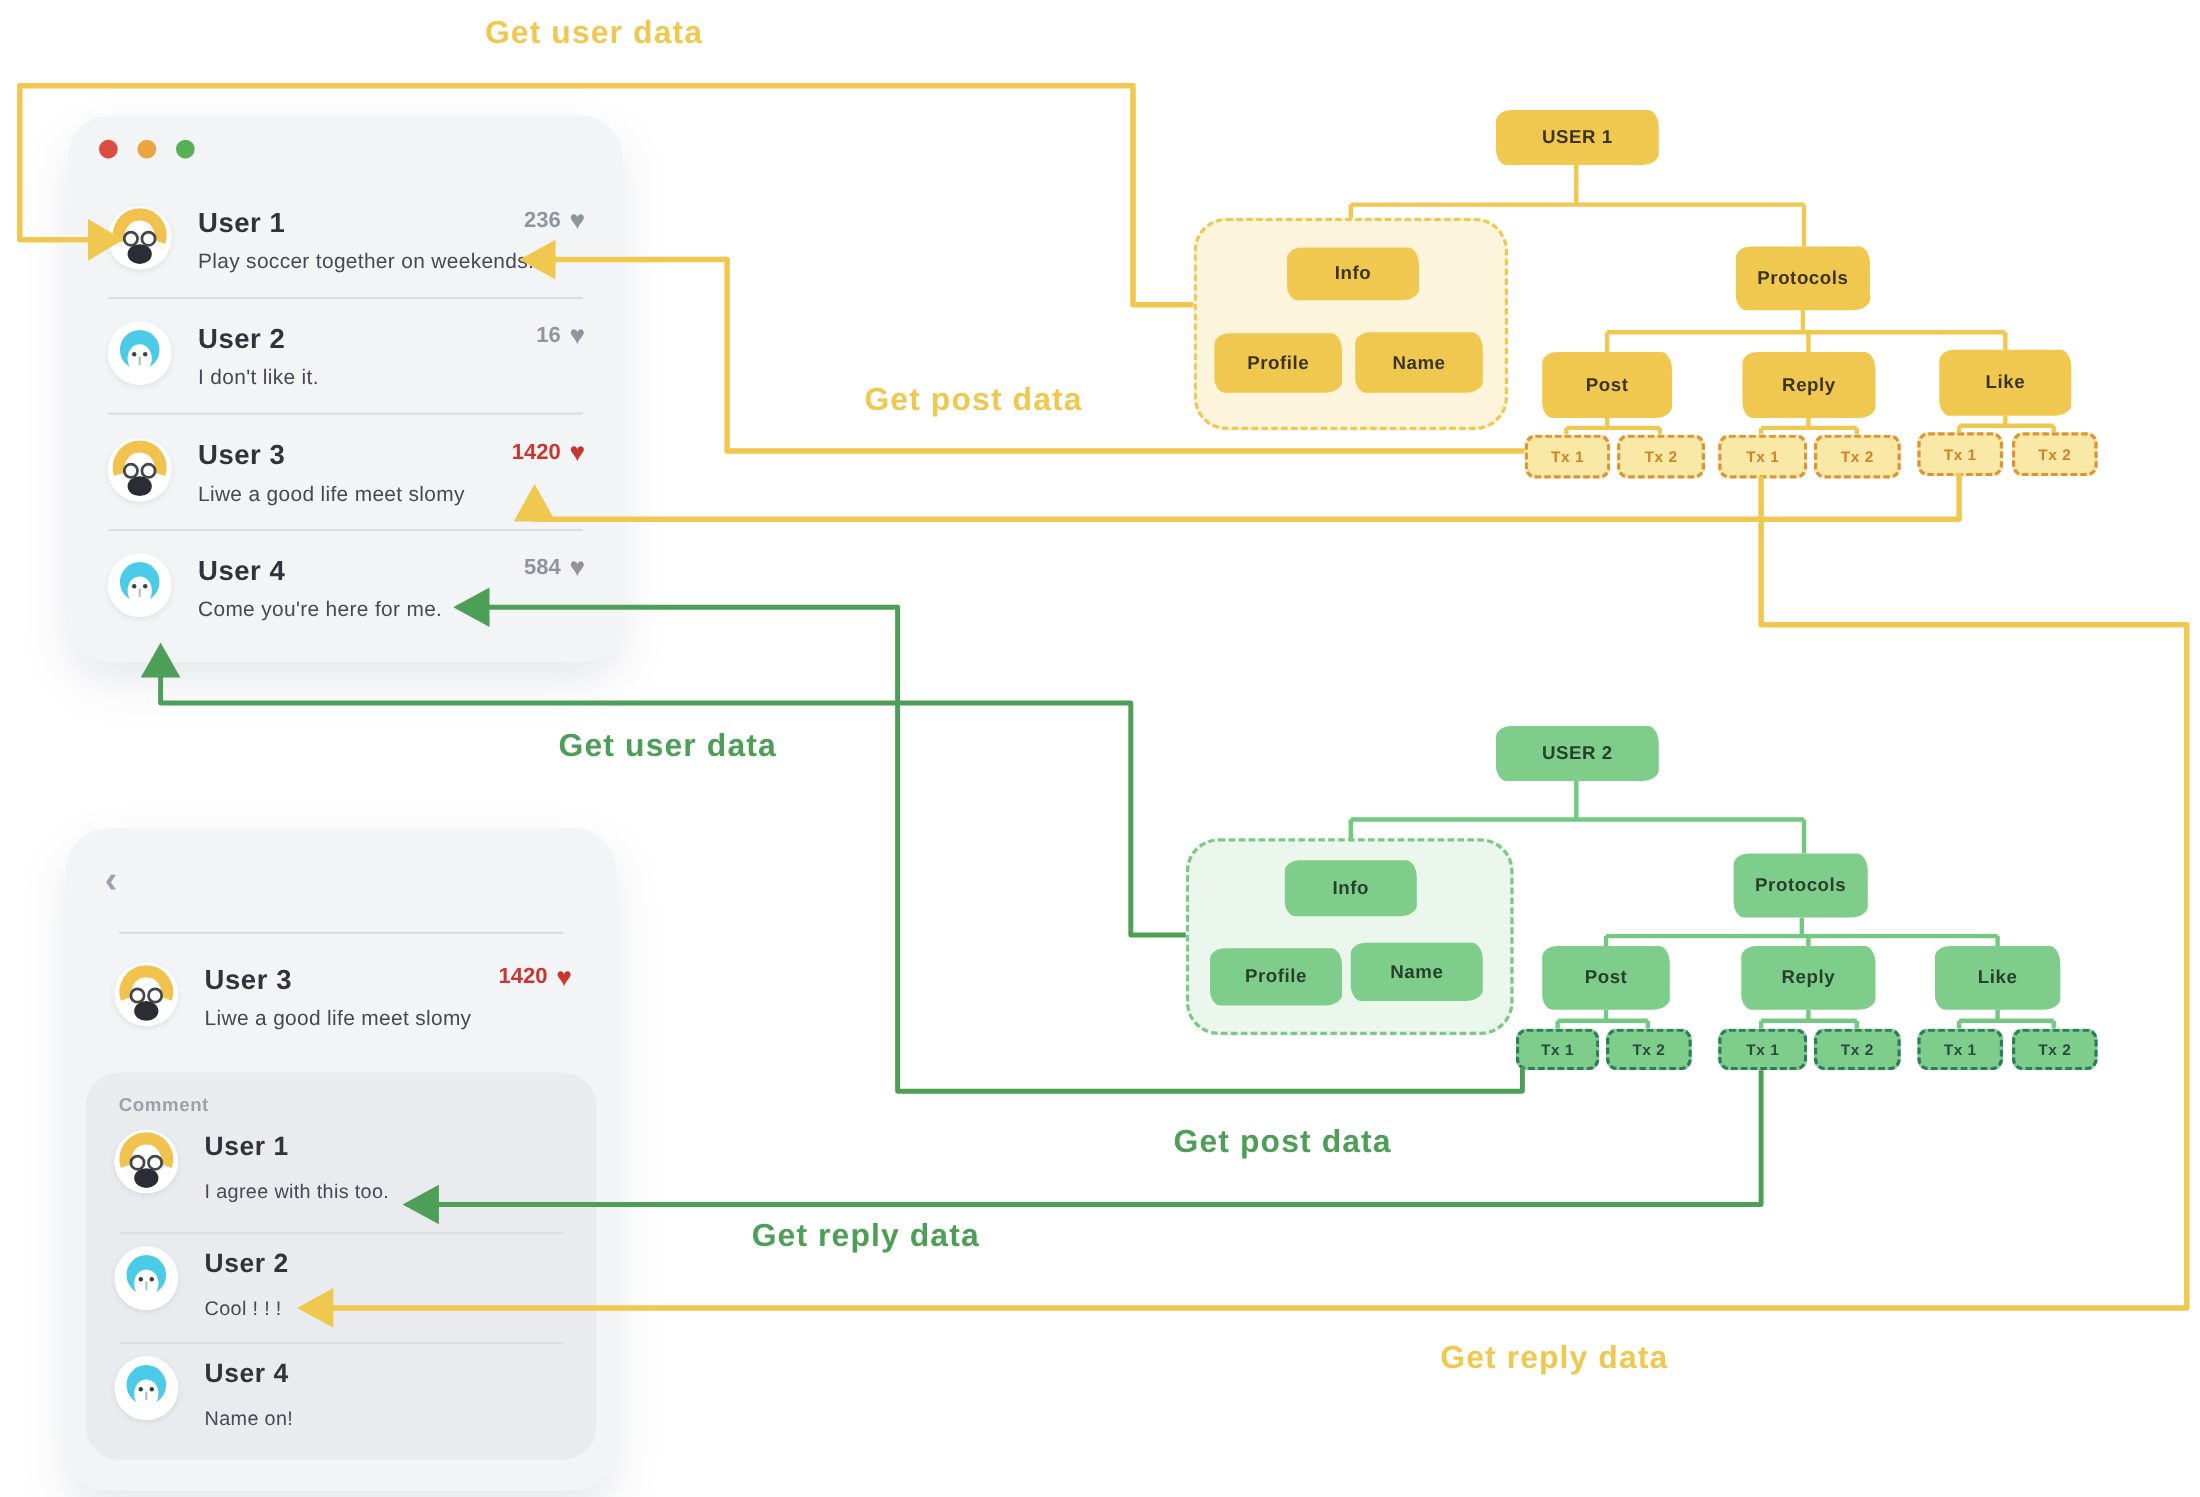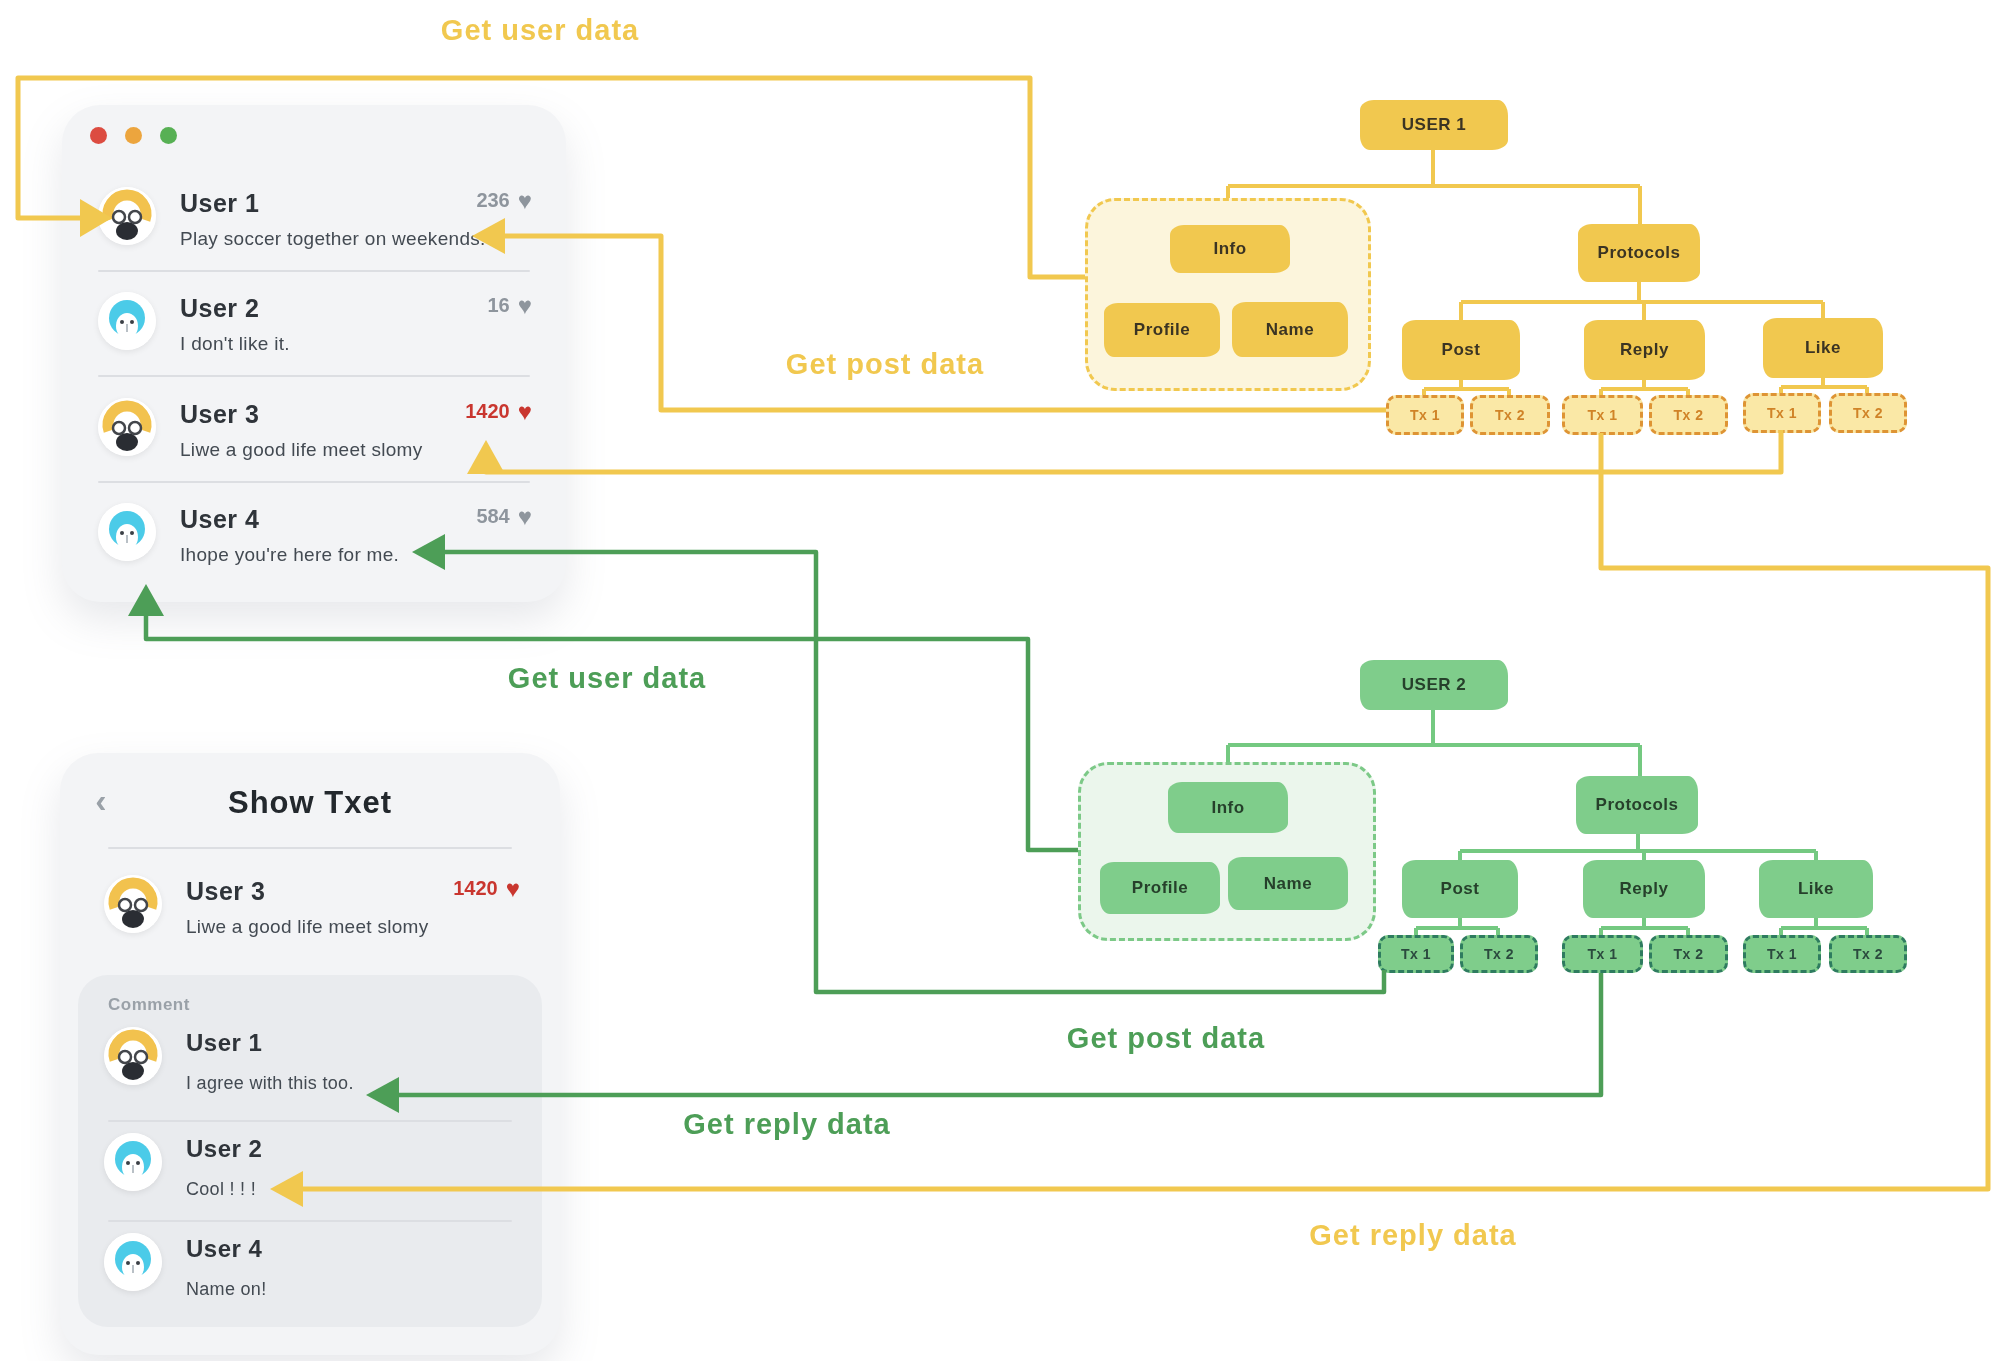--- a/index.html
+++ b/index.html
@@ -175,28 +175,27 @@
               <circle cx="34" cy="30" r="2" fill="#3B4046"></circle>
               <path d="M29 32 v8" stroke="#B9C0C6" stroke-width="2"></path>
             </svg>
         </div>
         <div class="row-main">
           <span class="uname">User 4</span>
           <span class="likes">
             <span class="count">584</span>
             <span class="heart">♥</span>
           </span>
-          <div class="msg">Ihope you're here for me.</div>
+          <div class="msg">Come you're here for me.</div>
         </div>
       </div>
     </div>
 
     <div class="card detail-card">
       <div class="back">‹</div>
-      <div class="detail-title">Show Txet</div>
       <div class="sep" style="top:94px;left:48px;right:48px;"></div>
 
       <div class="row liked" style="top:122px;left:44px;right:40px;">
         <div class="avatar">
           <svg width="58" height="58">
               <circle cx="29" cy="29" r="29" fill="#fff"></circle>
               <path d="M11 33 a19 19 0 1 1 36 0" fill="none" stroke="#F2C24E" stroke-width="11"></path>
               <circle cx="21" cy="30" r="6" fill="#fff" stroke="#43464B" stroke-width="2.5"></circle>
               <circle cx="37" cy="30" r="6" fill="#fff" stroke="#43464B" stroke-width="2.5"></circle>
               <ellipse cx="29" cy="44" rx="11" ry="9" fill="#2A2D33"></ellipse>

